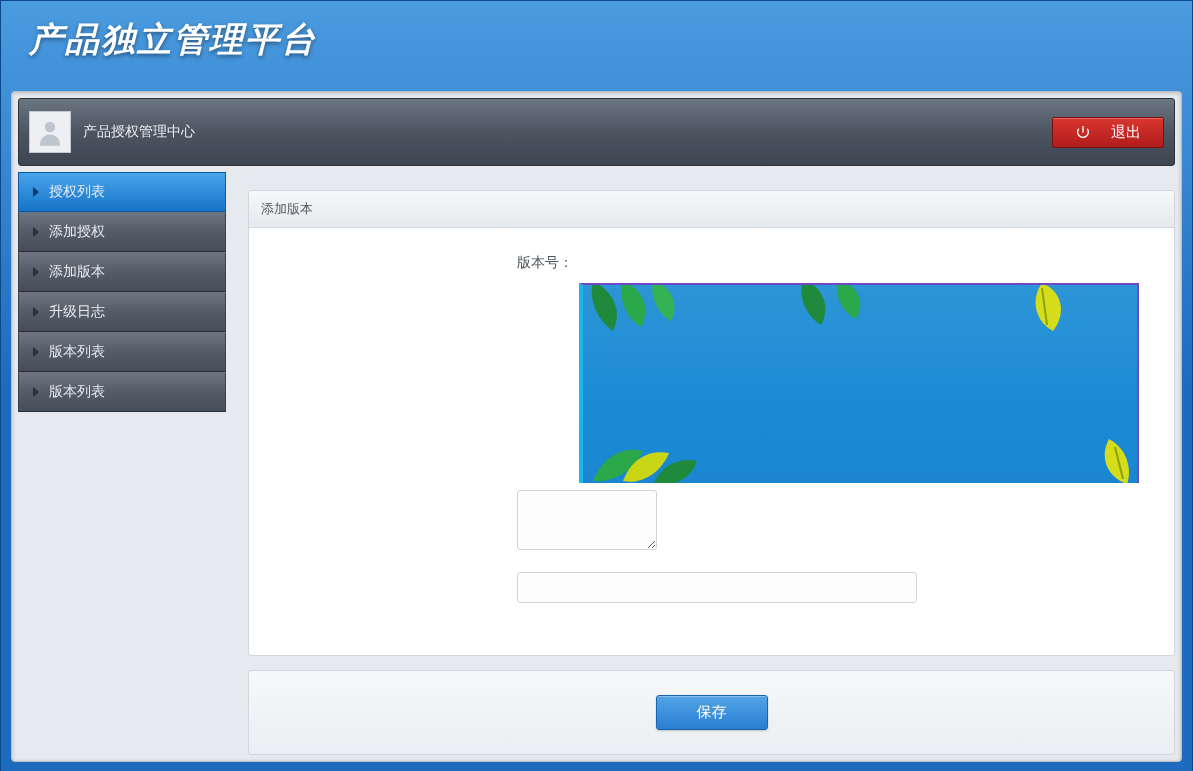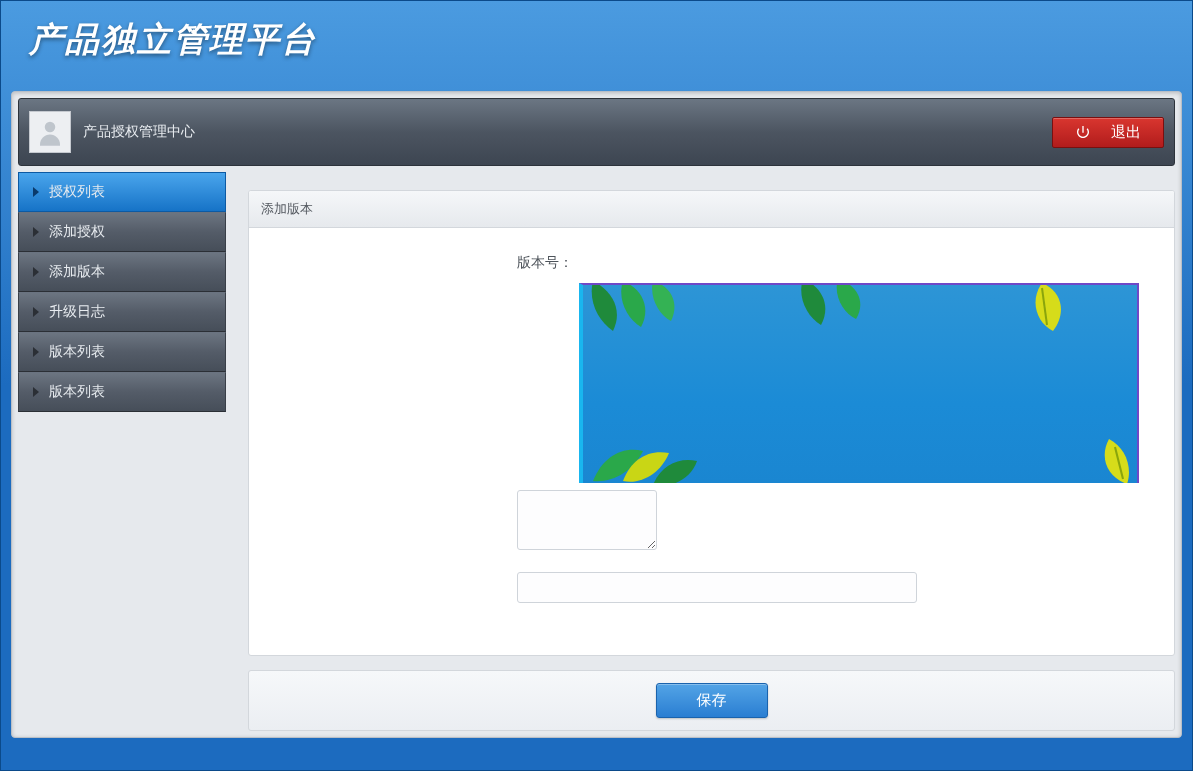--- a/index.html
+++ b/index.html
@@ -185,21 +185,21 @@
     border-bottom: 0;
     overflow: hidden;
   }
   .leaf-box svg { position: absolute; }
 
   .panel-footer {
     background: linear-gradient(to bottom, #f6f8fa, #ebeef2);
     border: 1px solid #d3d7dc;
     border-top: 1px solid #d3d7dc;
     border-radius: 3px;
-    padding: 12px;
+    padding: 24px;
     text-align: center;
   }
   .save-btn {
     background: linear-gradient(to bottom, #53a4e6, #2a7ed2);
     border: 1px solid #1a63ad;
     color: #fff;
     font-size: 15px;
     padding: 7px 40px;
     border-radius: 3px;
     cursor: pointer;

